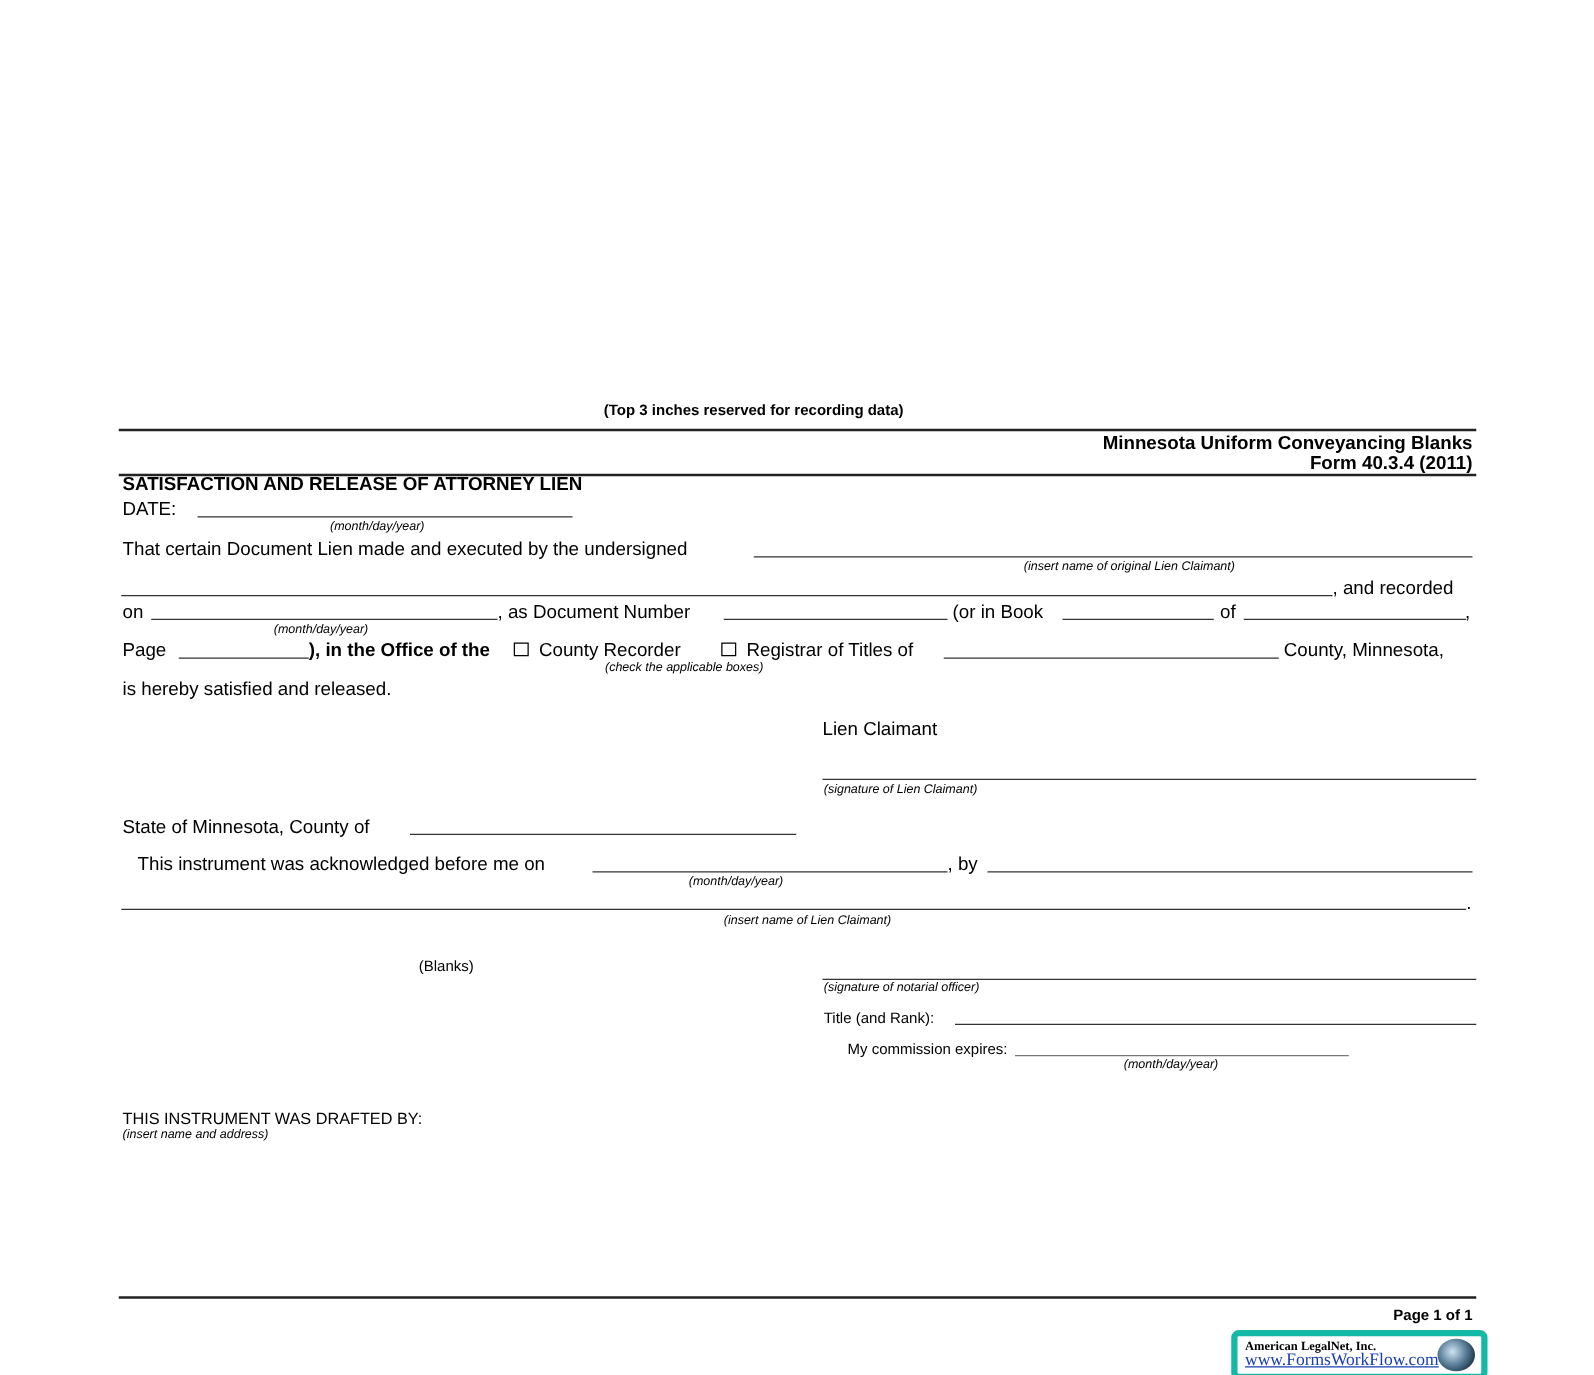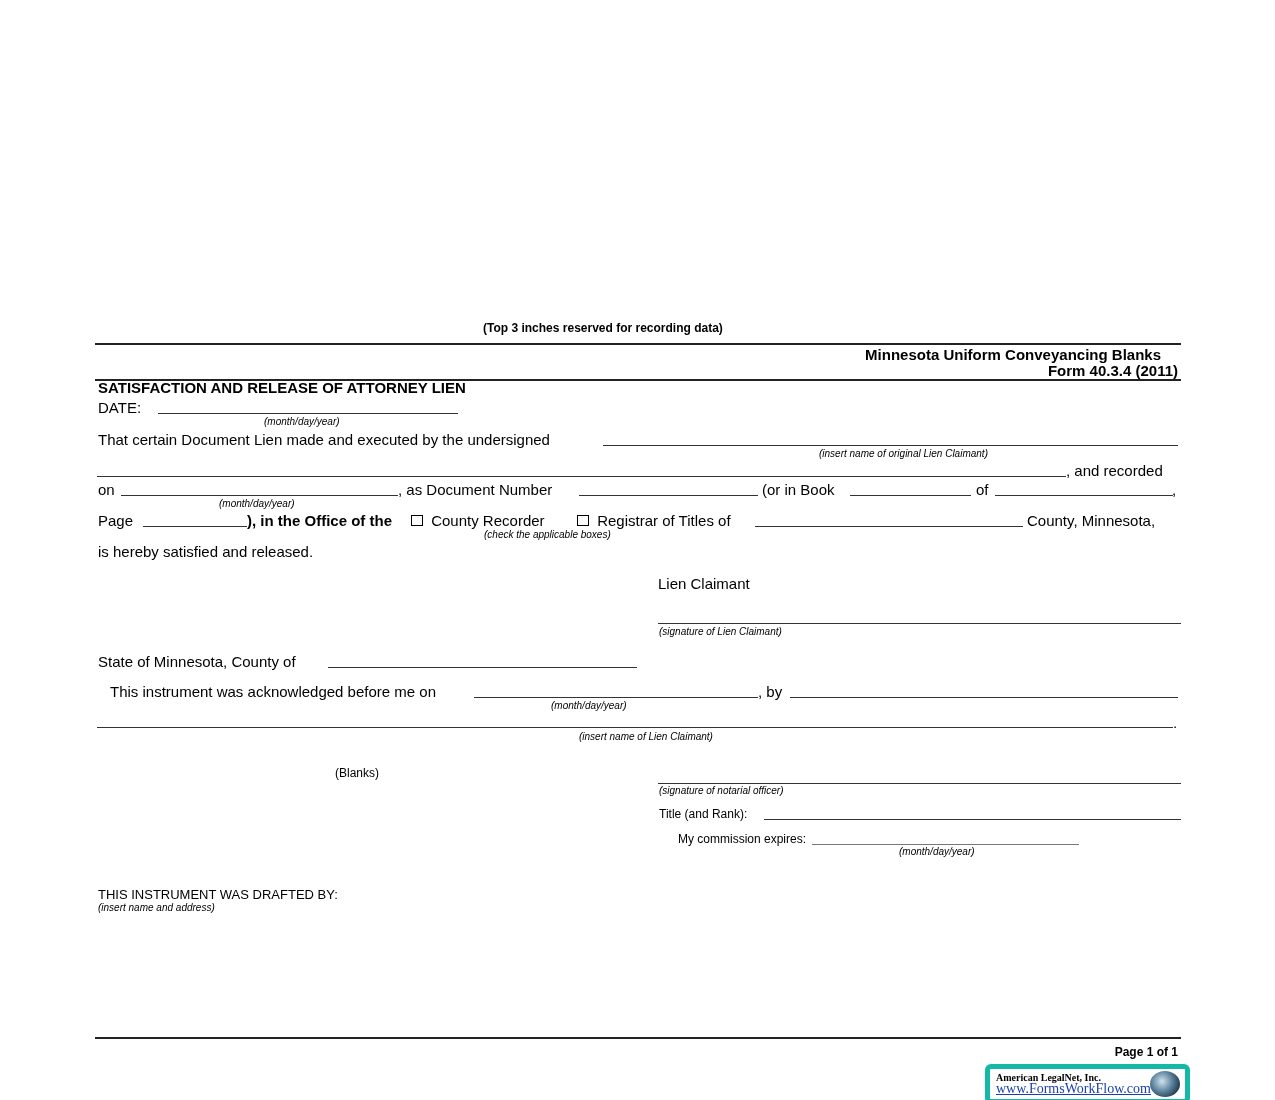--- a/index.html
+++ b/index.html
@@ -16,21 +16,21 @@
   .logo-box { position: absolute; border: 5px solid #14b8a6; border-radius: 6px; background: #fff; }
   .logo-globe { position: absolute; width: 30px; height: 26px; border-radius: 50%;
                 background: radial-gradient(circle at 40% 40%, #cfe3f0 0%, #5a7f9a 45%, #1b3447 80%); }
 </style>
 </head>
 <body>
 
 <div class="abs bold small" style="left:483px; top:321px;">(Top 3 inches reserved for recording data)</div>
 <div class="rule" style="left:95px; top:343px; width:1086px;"></div>
 <div class="abs bold txt" style="left:98px; top:346px;margin-top:33px;">SATISFACTION AND RELEASE OF ATTORNEY LIEN</div>
-<div class="abs bold txt" style="right:114px; top:346px; text-align:right;margin-left:18px;">Minnesota Uniform Conveyancing Blanks</div>
+<div class="abs bold txt" style="right:97px; top:346px; text-align:right;margin-left:18px;">Minnesota Uniform Conveyancing Blanks</div>
 <div class="abs bold txt" style="right:97px; top:362px; text-align:right;">Form 40.3.4 (2011)</div>
 <div class="rule" style="left:95px; top:379px; width:1086px;"></div>
 
 <div class="abs txt" style="left:98px; top:399px;">DATE:</div>
 <div class="blank" style="left:158px; top:413px; width:300px;"></div>
 <div class="abs hint" style="left:264px; top:416px;">(month/day/year)</div>
 
 <div class="abs txt" style="left:98px; top:431px;">That certain Document Lien made and executed by the undersigned</div>
 <div class="blank" style="left:603px; top:445px; width:575px;"></div>
 <div class="abs hint" style="left:819px; top:448px;">(insert name of original Lien Claimant)</div>

